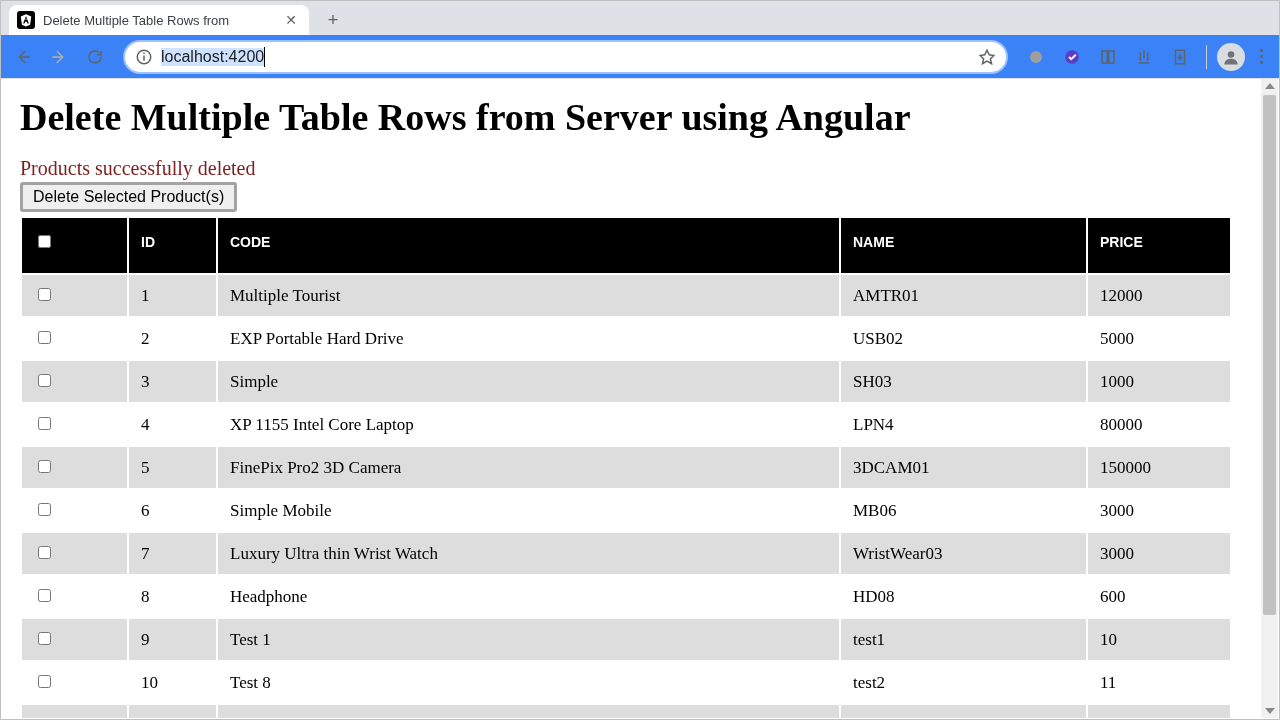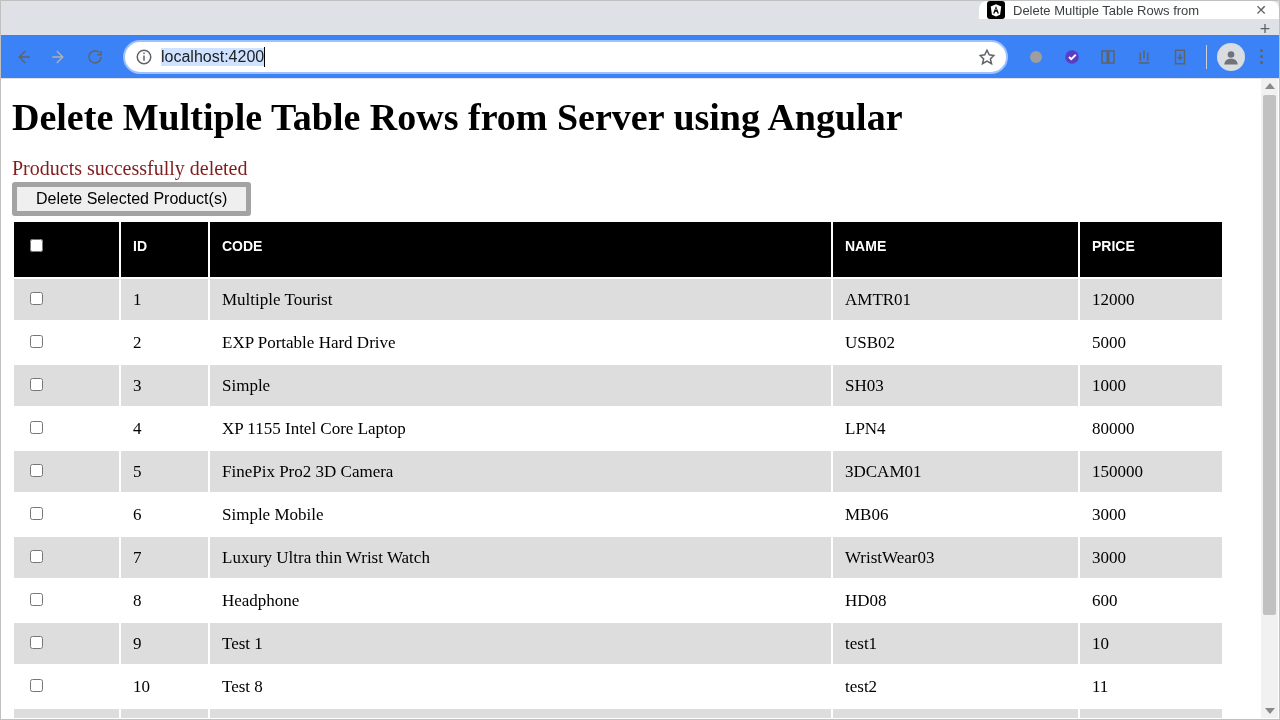--- a/index.html
+++ b/index.html
@@ -1,21 +1,21 @@
 <!DOCTYPE html>
 <html><head>
 <meta charset="utf-8">
 <style>
   * { box-sizing: border-box; }
   html, body { margin:0; padding:0; font-family: "Segoe UI", Arial, sans-serif; background:#fff; height:720px; width:1280px; overflow:hidden;}
   body { background:#dfe1e5; }
 
   
   .chrome-frame { position:absolute; top:0; left:0; right:0; bottom:0; background:#fff; border:1px solid #c0c0c0;}
-  .tabstrip { height:34px; background:#dee1e6; display:flex; align-items:flex-end; padding-left:8px;flex-direction:column;}
+  .tabstrip { height:34px; background:#dee1e6; display:flex; align-items:flex-end; padding-left:8px;}
   .tab { height:30px; background:#fff; border-top-left-radius:8px; border-top-right-radius:8px; display:flex; align-items:center; padding:0 10px 0 8px; min-width:300px; max-width:300px; font-size:13px; color:#3c4043; position:relative;}
   .tab .favicon { width:18px; height:18px; background:#000; display:flex; align-items:center; justify-content:center; border-radius:3px; margin-right:8px; transform:rotate(0deg);}
   .tab .favicon svg { width:14px; height:14px; }
   .tab .tab-title { flex:1; white-space:nowrap; overflow:hidden; text-overflow:clip; mask-image:linear-gradient(to right, black 80%, transparent 100%); -webkit-mask-image:linear-gradient(to right, black 80%, transparent 100%);}
   .tab .close-x { width:16px; height:16px; display:flex; align-items:center; justify-content:center; color:#5f6368; font-size:14px; margin-left:8px;}
   .newtab { width:28px; height:28px; display:flex; align-items:center; justify-content:center; color:#5f6368; font-size:18px; margin-left:10px; margin-bottom:1px;}
 
   .toolbar { height:44px; background:#3b82f6; border-bottom:1px solid #e0e0e0; display:flex; align-items:center; padding:0 6px 0 6px; gap:4px;}
   .tbtn { width:32px; height:32px; display:flex; align-items:center; justify-content:center; color:#5f6368; border-radius:50%;}
   .tbtn.disabled { color:#b0b0b0;}
@@ -27,34 +27,34 @@
   .omnibox .url .sel { background:#cfe2ff;}
   .omnibox .spacer { flex:1;}
   .omnibox .star { width:18px; height:18px; color:#5f6368;}
   .avatar { width:28px; height:28px; border-radius:50%; background:#d9dce0; display:flex; align-items:center; justify-content:center;}
   .avatar svg { width:20px; height:20px; color:#707478;}
   .kebab { width:24px; display:flex; flex-direction:column; align-items:center; justify-content:center; gap:3px;}
   .kebab span{ width:3px; height:3px; border-radius:50%; background:#5f6368;}
 
   
   .viewport-wrap { position:absolute; top:78px; left:1px; right:1px; bottom:1px; background:#fff; display:flex;}
-  .viewport { flex:1; overflow:hidden; position:relative;}
+  .viewport { flex:1; overflow:hidden; position:relative;margin-left:8px;}
   .viewport-scrollbar { width:17px; background:#f1f1f1; position:relative;}
   .viewport-scrollbar::before, .viewport-scrollbar::after {
     content:""; position:absolute; left:50%; transform:translateX(-50%);
     width:0; height:0; border-left:5px solid transparent; border-right:5px solid transparent;
   }
   .viewport-scrollbar::before { top:4px; border-bottom:6px solid #8a8a8a;}
   .viewport-scrollbar::after { bottom:4px; border-top:6px solid #8a8a8a;}
   .viewport-thumb { position:absolute; left:2px; right:2px; top:16px; height:520px; background:#c1c1c1; border-radius:2px;}
 
   .page { padding:10px 10px 0 10px; font-family:"Times New Roman", serif; color:#000;}
   .page h1 { font-size:38px; font-weight:bold; margin:6px 0 18px 0;}
   .status-msg { color:#7f1d1d; font-size:20px; margin:6px 0 2px 0;}
-  .del-btn { font-family:Arial, sans-serif; font-size:16px; background:#efefef; border:5px solid #a3a3a3; border-radius:3px; padding:3px 19px; cursor:pointer; margin-bottom:4px;}
+  .del-btn { font-family:Arial, sans-serif; font-size:16px; background:#efefef; border:3px solid #a3a3a3; border-radius:3px; padding:3px 10px; cursor:pointer; margin-bottom:4px;}
 
   table.products { border-collapse:separate; border-spacing:2px; width:1212px; font-size:17px;}
   table.products thead th { background:#000; color:#fff; font-family:Arial, sans-serif; font-weight:bold; font-size:14px; text-align:left; padding:14px 12px 22px 12px;}
   table.products thead th:first-child { width:105px;}
   table.products thead th:nth-child(2){ width:87px;}
   table.products thead th:nth-child(4){ width:245px;}
   table.products thead th:nth-child(5){ width:142px;}
   table.products tbody td { padding:10px 12px; font-family:"Times New Roman", serif;}
   table.products tbody tr:nth-child(odd) td { background:#dddddd;}
   table.products tbody tr:nth-child(even) td { background:#ffffff;}

